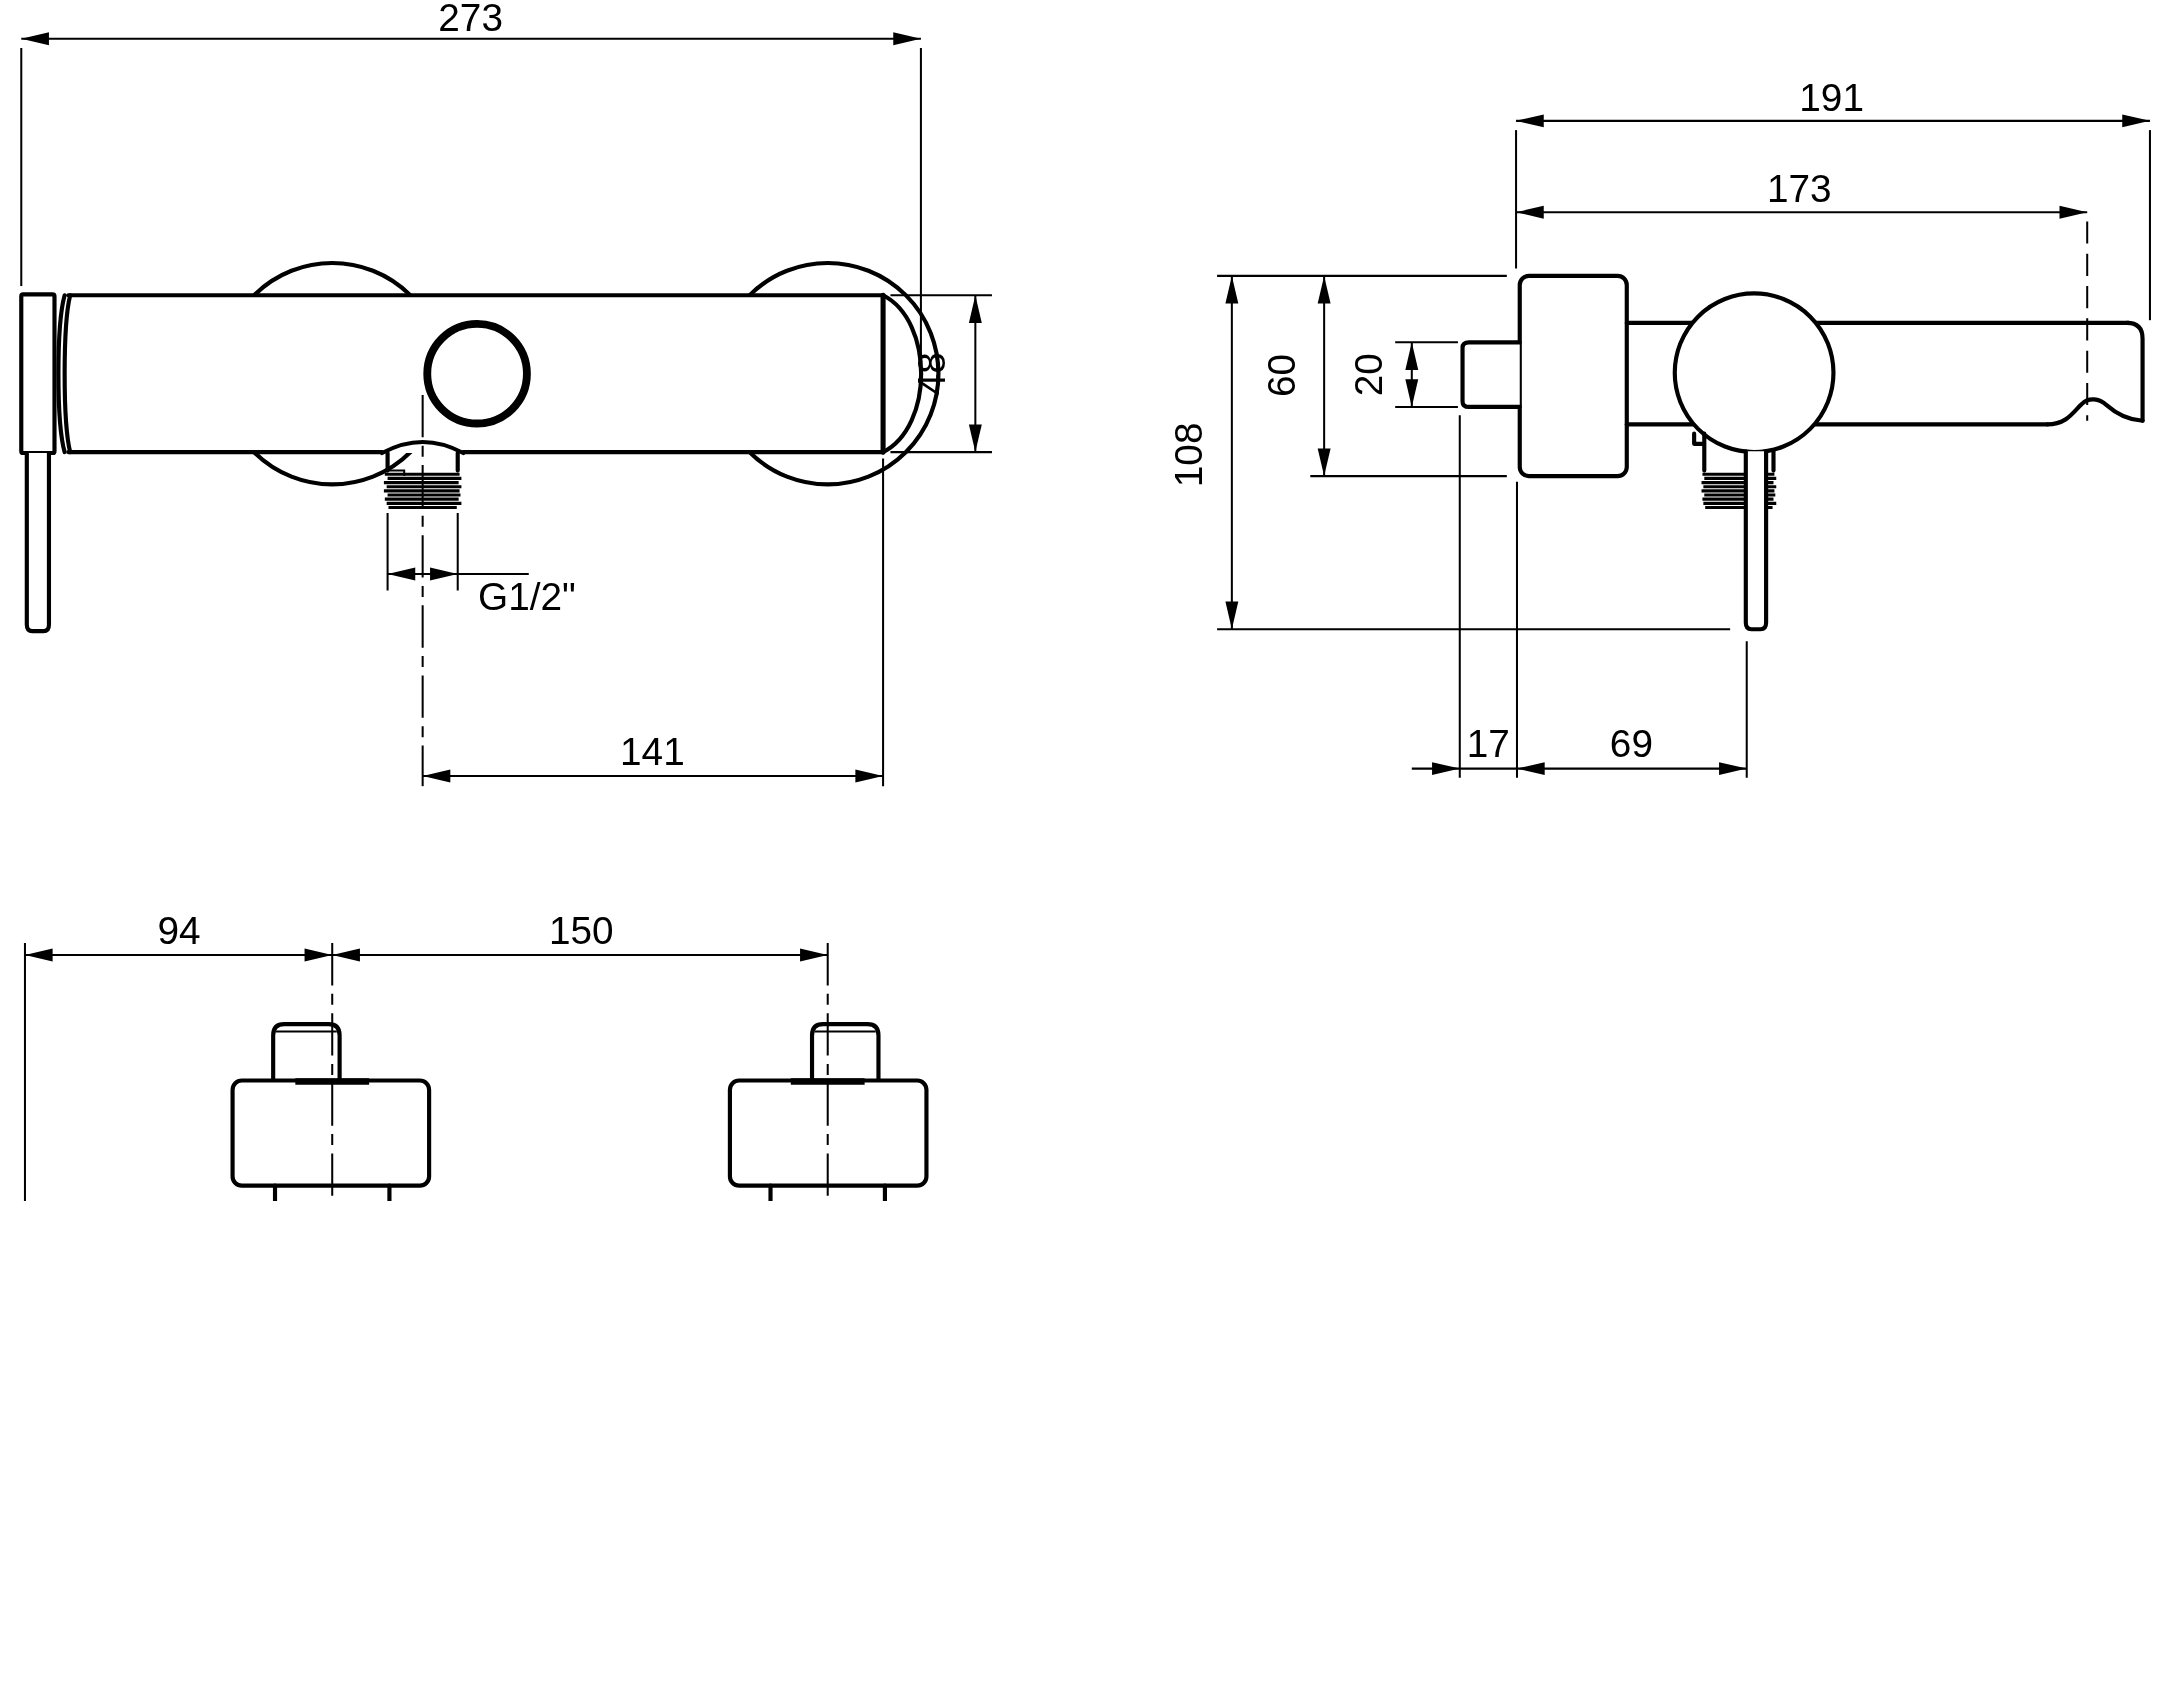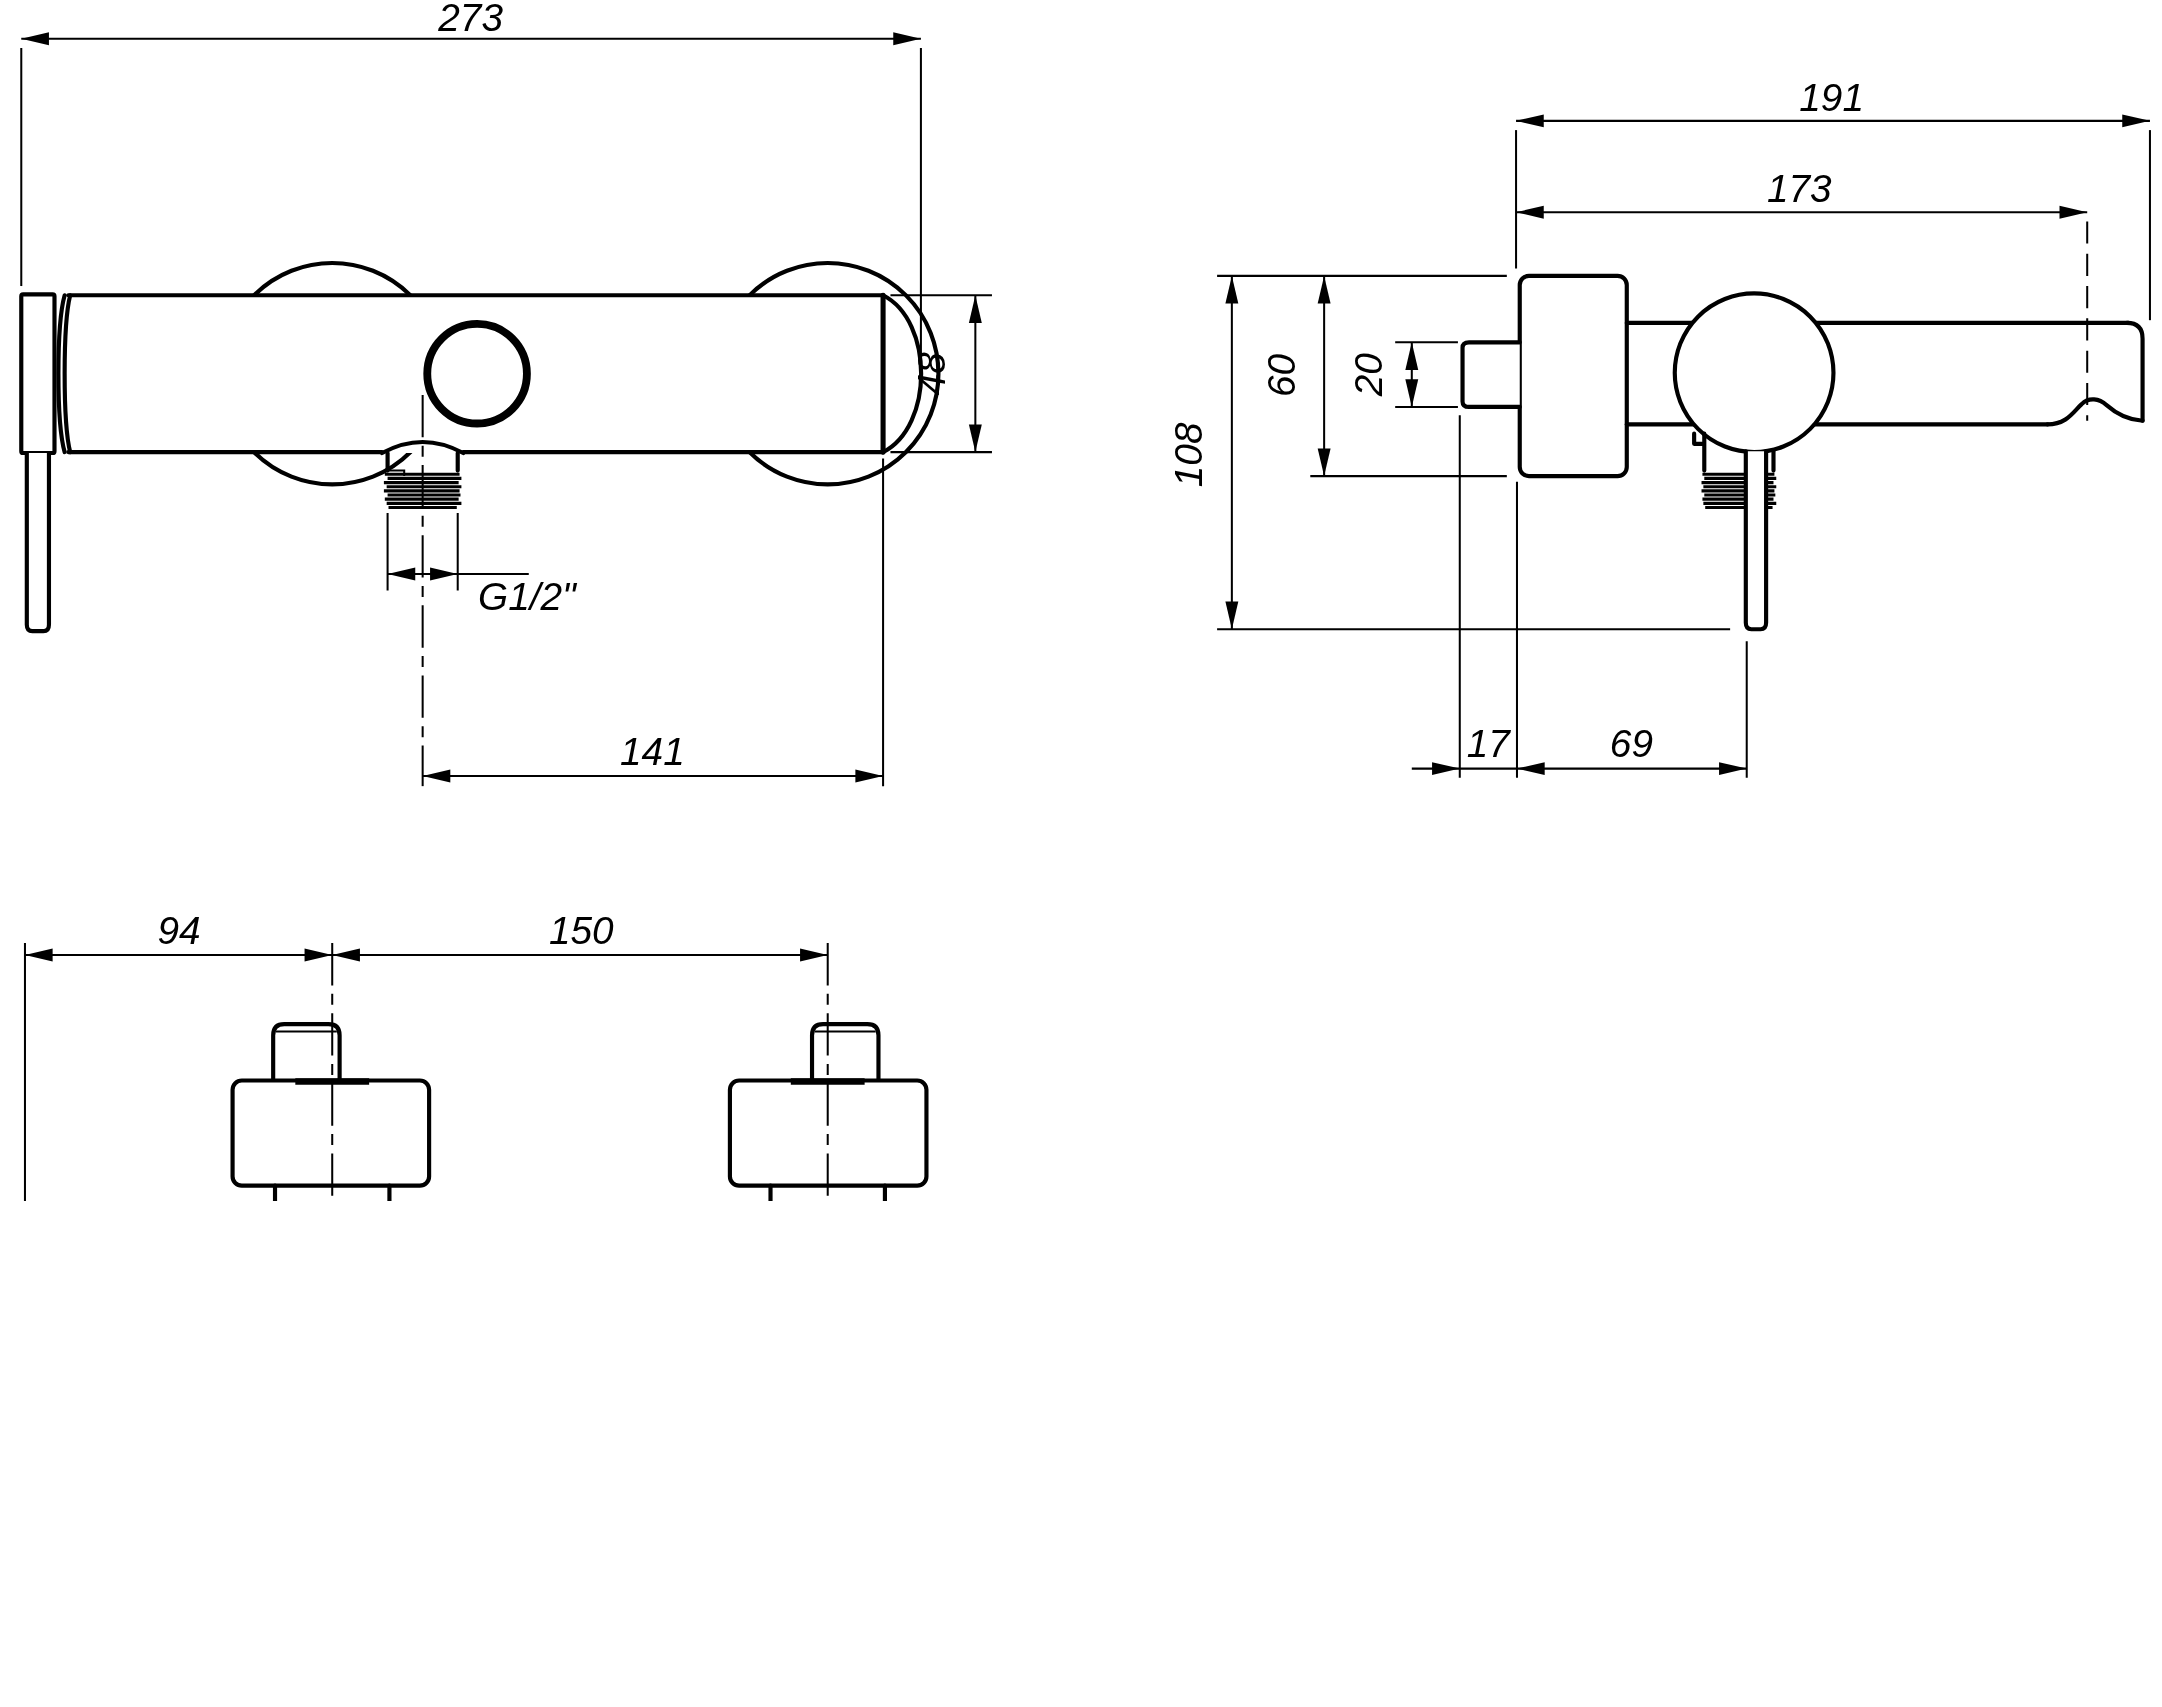--- a/index.html
+++ b/index.html
@@ -1,16 +1,16 @@
 <!DOCTYPE html>
 <html style="font-size:14.8px"><head>
 <meta charset="utf-8">
 <style>
   html,body{margin:0;padding:0;background:#ffffff;}
-  #stage{position:relative;width:2162px;height:1201px;background:#ffffff;overflow:hidden;font-style:italic;}
+  #stage{position:relative;width:2162px;height:1201px;background:#ffffff;overflow:hidden;}
   svg{display:block;}
   .ol{fill:none;stroke:#000;stroke-width:4.5;stroke-linecap:round;stroke-linejoin:round;}
   .olb{fill:none;stroke:#000;stroke-width:5.5;stroke-linecap:round;stroke-linejoin:round;}
   .olw{fill:#fff;stroke:#000;stroke-width:4.5;stroke-linecap:round;stroke-linejoin:round;}
   .fillw{fill:#fff;stroke:none;}
   .thin{fill:none;stroke:#000;stroke-width:2.2;stroke-linecap:butt;}
   .thread{fill:none;stroke:#000;stroke-width:3.4;stroke-linecap:butt;}
   .thick{fill:none;stroke:#000;stroke-width:7;stroke-linecap:butt;}
   .cl{fill:none;stroke:#000;stroke-width:2.2;stroke-dasharray:46 9 12 9;}
   .axis{fill:none;stroke:#000;stroke-width:2.2;stroke-dasharray:24 11;}

